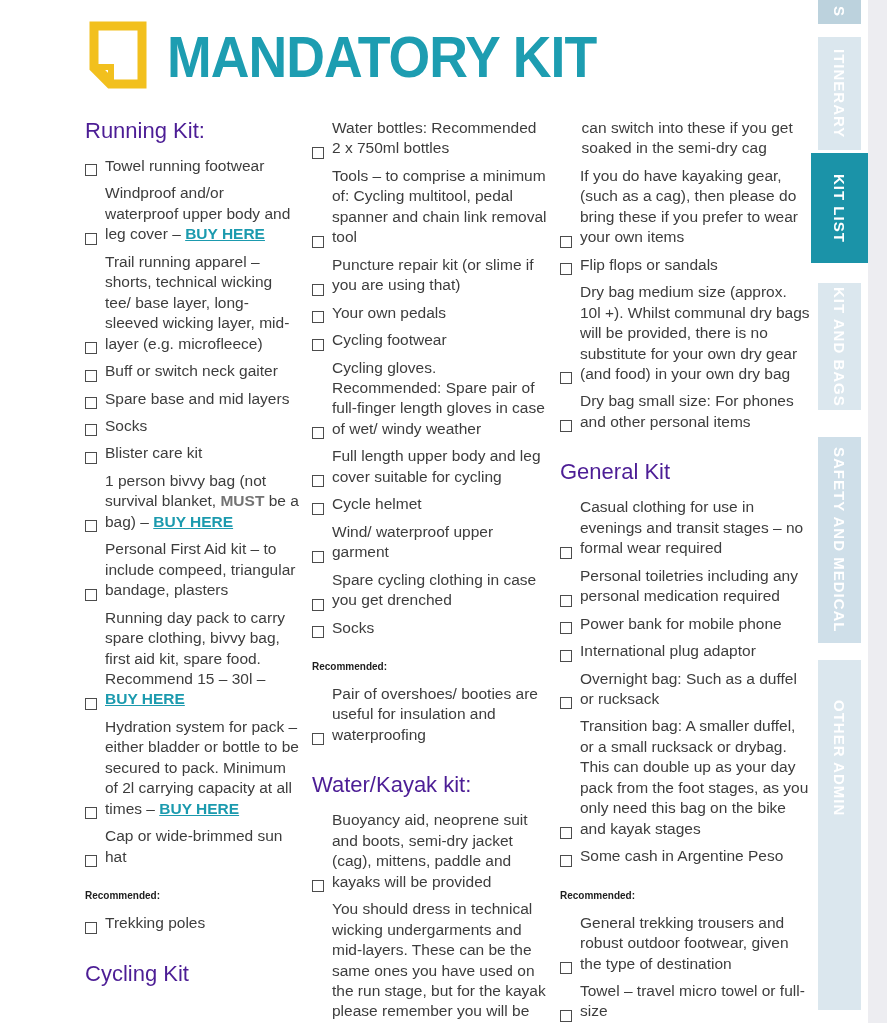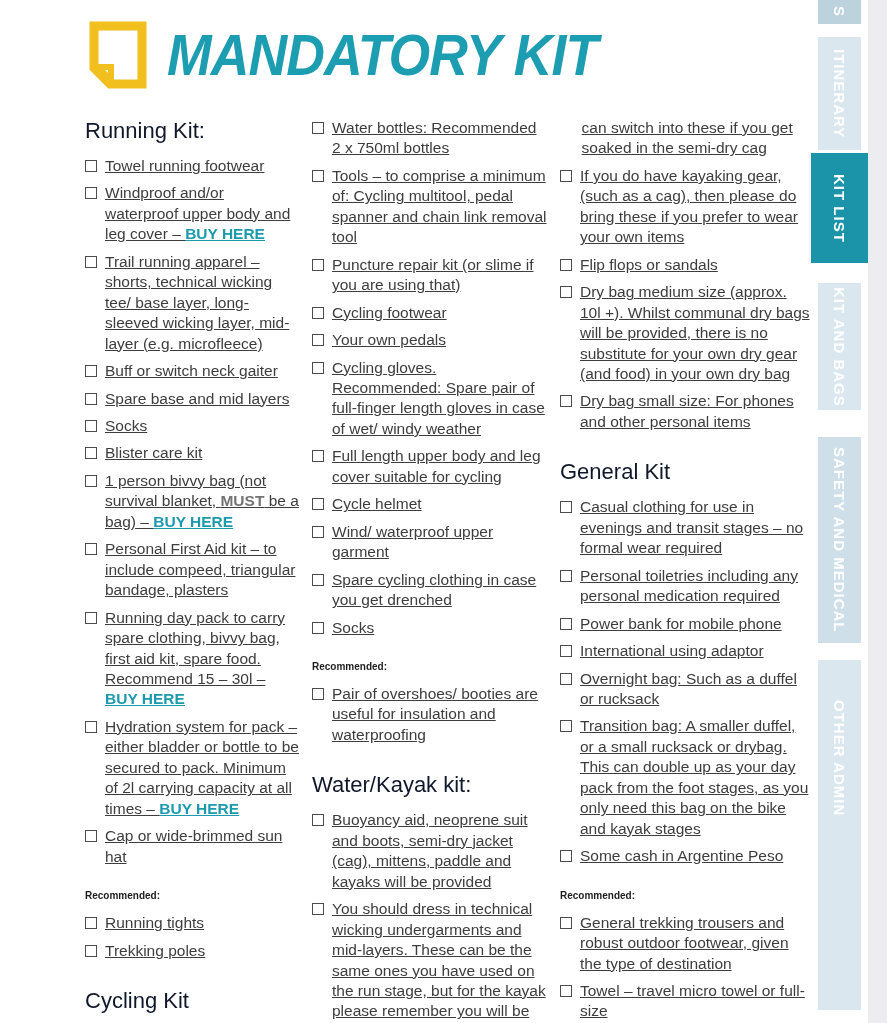--- a/index.html
+++ b/index.html
@@ -15,21 +15,21 @@
   
   .page-edge {
     position: absolute; top: 0; right: 0;
     width: 19px; height: 100%;
     background: #ededf1;
   }
 
   
   .header {
     position: absolute; top: 20px; left: 85px;
-    display: flex; align-items: center; gap: 18px; font-style: italic;
+    display: flex; align-items: flex-end; gap: 18px;
   }
   .doc-icon { width: 64px; height: 70px; flex: 0 0 auto; }
   .page-title {
     font-size: 57px;
     font-weight: 800;
     letter-spacing: -1px;
     color: #1d9db1;
     transform: scaleX(0.94);
     transform-origin: left center;
     white-space: nowrap;
@@ -40,41 +40,40 @@
     position: absolute; top: 118px; left: 85px;
     width: 726px;
     display: flex; gap: 11px;
   }
   .col { display: flex; flex-direction: column; }
   .col-1 { width: 216px; }
   .col-2 { width: 237px; }
   .col-3 { width: 251px; }
 
   .kit-heading {
-    color: #0f172a;
+    color: #4c1d95;
     font-size: 22px;
     font-weight: 500;
     margin: 20px 0 12px 0;
   }
   .col .kit-heading:first-child { margin-top: 0; }
 
   .recommended-heading {
     color: #1d1d1d;
     font-size: 10px;
     font-weight: 700;
     margin: 16px 0 12px 0;
   }
 
   .item {
     display: flex;
-    align-items: flex-start;
+    align-items: flex-end;
     font-size: 15.5px;
     line-height: 1.32;
     margin-bottom: 7px;
-    text-decoration: underline;
   }
   .item .checkbox {
     width: 12px; height: 12px;
     border: 1.6px solid #4c4c4c;
     margin: 4px 8px 0 0;
     flex: 0 0 auto;
     background: #fff;
   }
   .item.no-box { padding-left: 21.6px; }
   .item .txt { flex: 1 1 auto; }
@@ -177,48 +176,44 @@
         <span class="checkbox"></span>
         <span class="txt"><span>Hydration system for pack – either bladder or bottle to be secured to pack. Minimum of 2l carrying capacity at all times – </span><a class="buy" href="#">BUY HERE</a></span>
       </div>
       <div class="item">
         <span class="checkbox"></span>
         <span class="txt"><span>Cap or wide-brimmed sun hat</span></span>
       </div>
       <div class="recommended-heading">Recommended:</div>
       <div class="item">
         <span class="checkbox"></span>
-        <span class="txt"><span>Running tights</span></span>
-      </div>
-      <div class="item">
-        <span class="checkbox"></span>
         <span class="txt"><span>Trekking poles</span></span>
       </div>
       <div class="kit-heading">Cycling Kit</div>
     </div>
     <div class="col col-2">
       <div class="item">
         <span class="checkbox"></span>
         <span class="txt"><span>Water bottles: Recommended 2 x 750ml bottles</span></span>
       </div>
       <div class="item">
         <span class="checkbox"></span>
         <span class="txt"><span>Tools – to comprise a minimum of: Cycling multitool, pedal spanner and chain link removal tool</span></span>
       </div>
       <div class="item">
         <span class="checkbox"></span>
         <span class="txt"><span>Puncture repair kit (or slime if you are using that)</span></span>
       </div>
       <div class="item">
         <span class="checkbox"></span>
+        <span class="txt"><span>Your own pedals</span></span>
+      </div>
+      <div class="item">
+        <span class="checkbox"></span>
         <span class="txt"><span>Cycling footwear</span></span>
-      </div>
-      <div class="item">
-        <span class="checkbox"></span>
-        <span class="txt"><span>Your own pedals</span></span>
       </div>
       <div class="item">
         <span class="checkbox"></span>
         <span class="txt"><span>Cycling gloves. Recommended: Spare pair of full-finger length gloves in case of wet/ windy weather</span></span>
       </div>
       <div class="item">
         <span class="checkbox"></span>
         <span class="txt"><span>Full length upper body and leg cover suitable for cycling</span></span>
       </div>
       <div class="item">
@@ -280,21 +275,21 @@
       <div class="item">
         <span class="checkbox"></span>
         <span class="txt"><span>Personal toiletries including any personal medication required</span></span>
       </div>
       <div class="item">
         <span class="checkbox"></span>
         <span class="txt"><span>Power bank for mobile phone</span></span>
       </div>
       <div class="item">
         <span class="checkbox"></span>
-        <span class="txt"><span>International using adaptor</span></span>
+        <span class="txt"><span>International plug adaptor</span></span>
       </div>
       <div class="item">
         <span class="checkbox"></span>
         <span class="txt"><span>Overnight bag: Such as a duffel or rucksack</span></span>
       </div>
       <div class="item">
         <span class="checkbox"></span>
         <span class="txt"><span>Transition bag: A smaller duffel, or a small rucksack or drybag. This can double up as your day pack from the foot stages, as you only need this bag on the bike and kayak stages</span></span>
       </div>
       <div class="item">

